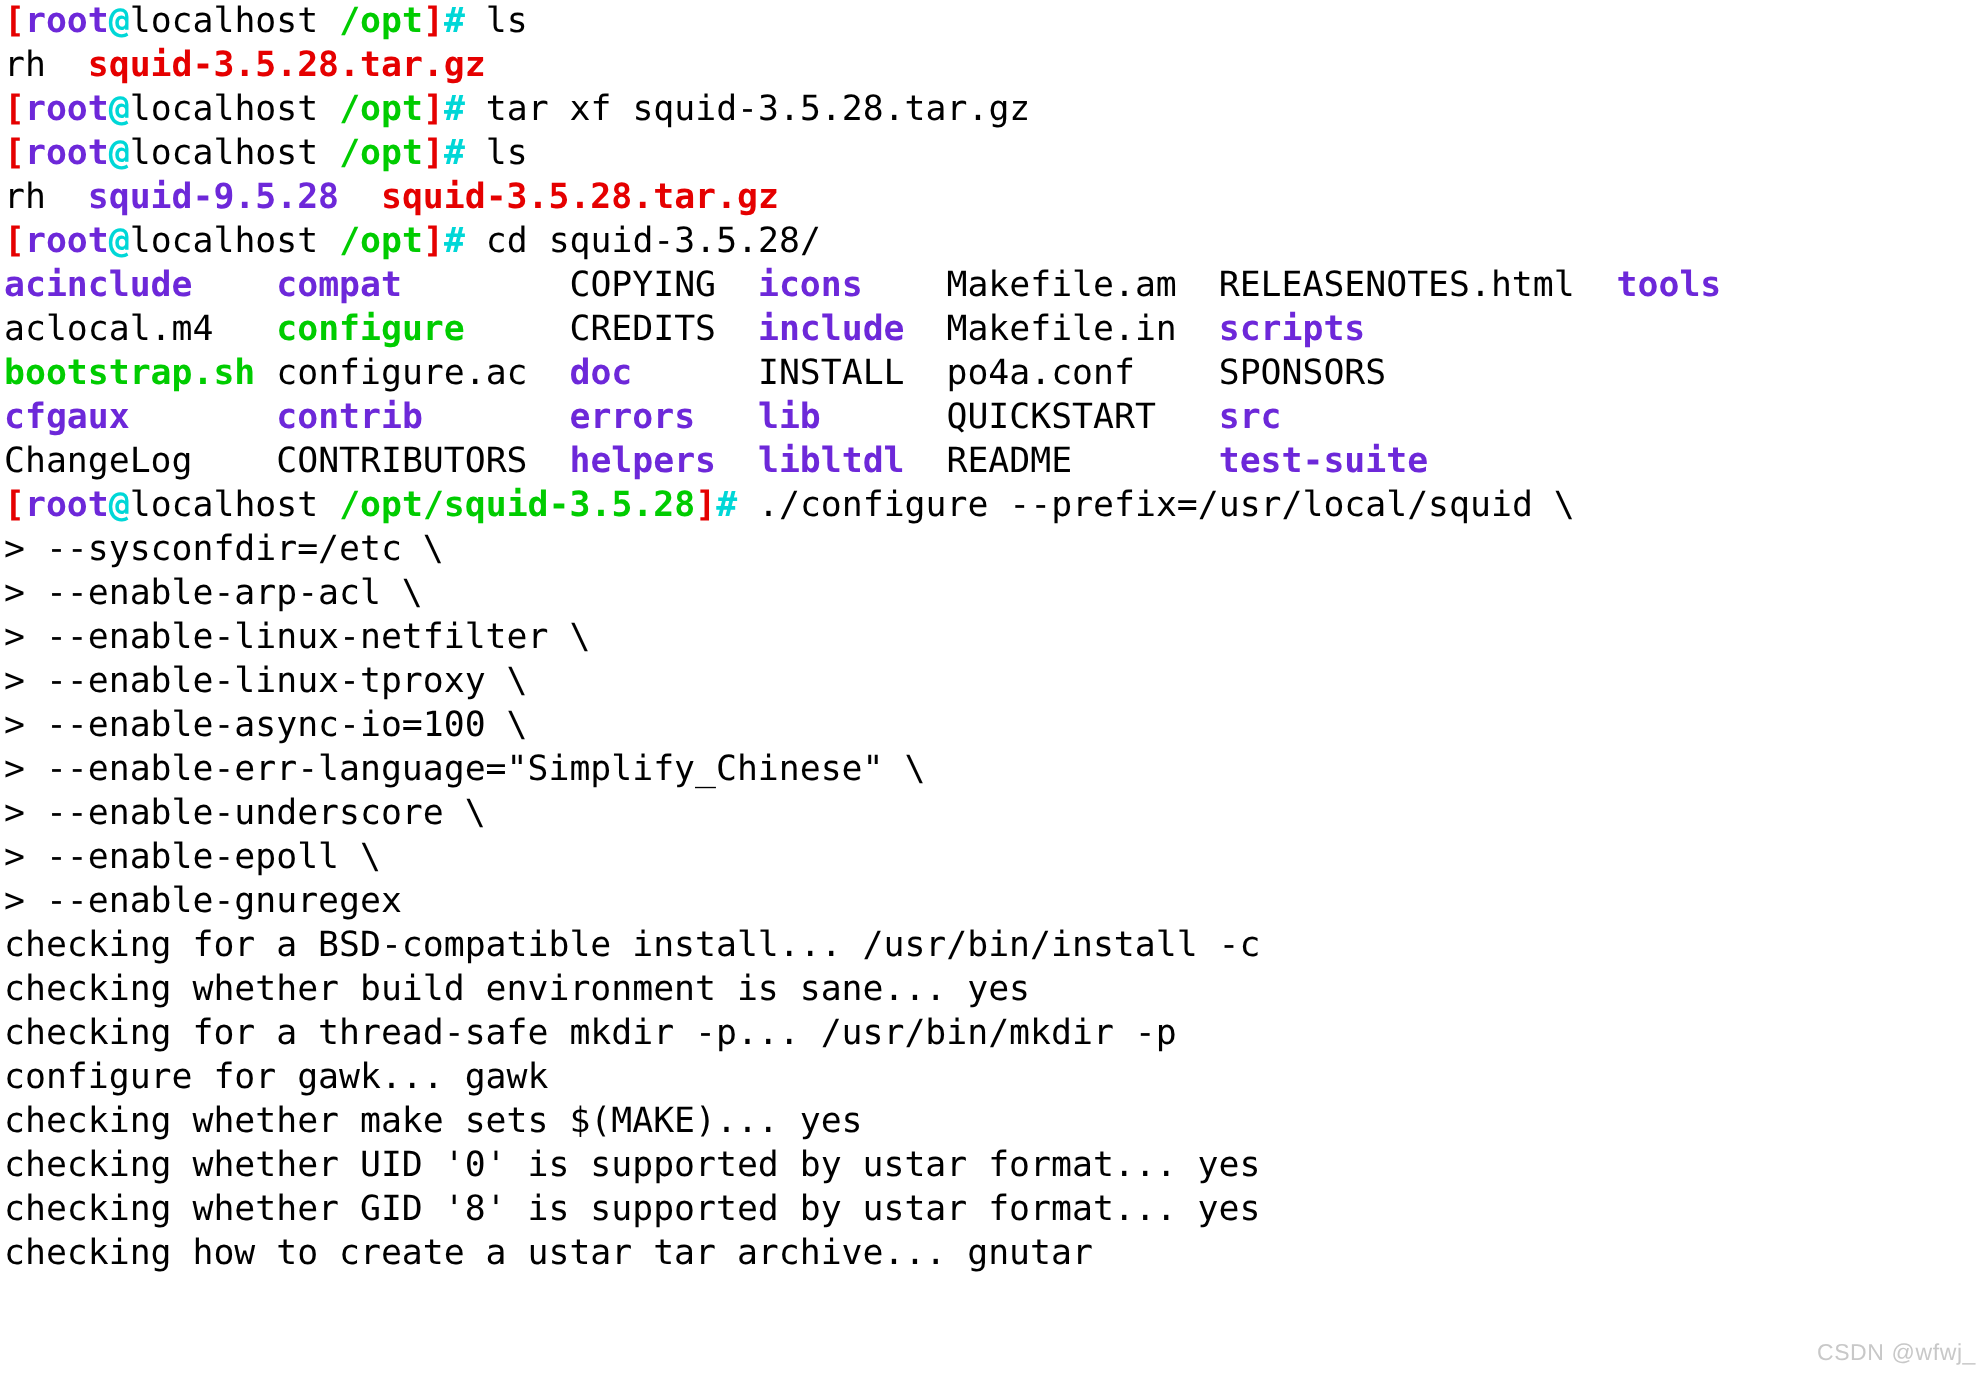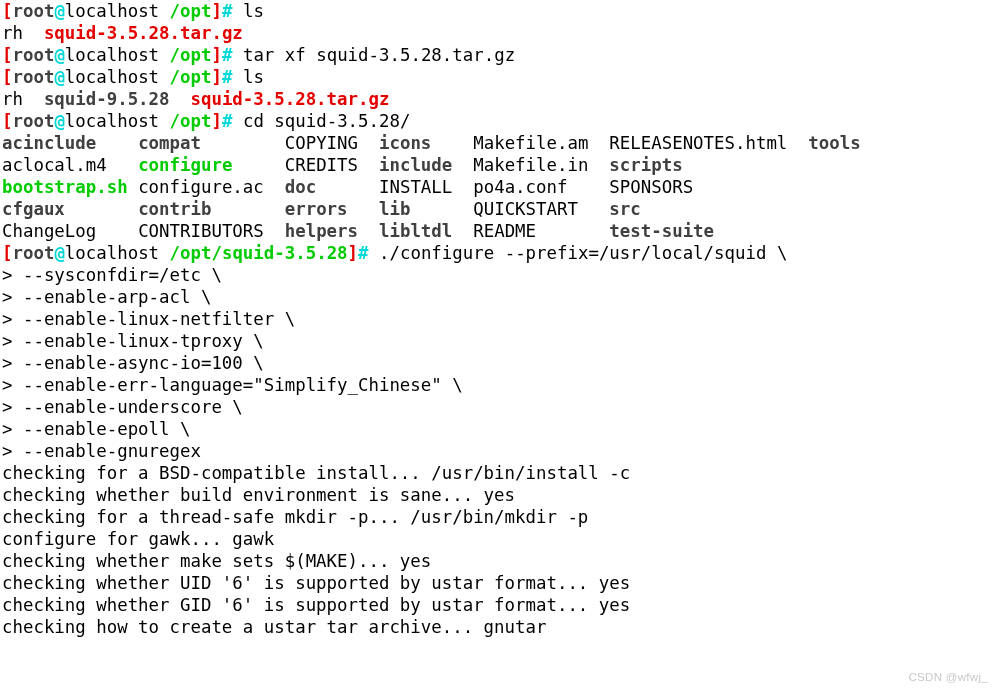--- a/index.html
+++ b/index.html
@@ -28,21 +28,21 @@
     line-height: 22px;
     height: 22px;
     white-space: pre;
     letter-spacing: 0px;
     color: #000000;
     padding-left: 2px;
   }
   .seg { white-space: pre; }
   .c-black   { color: #000000; }
   .c-red     { color: #e50000; }
-  .c-blue    { color: #404040; }
+  .c-blue    { color: #6d28d9; }
   .c-green   { color: #00cc00; }
   .c-cyan    { color: #00d7d7; }
   .c-gray    { color: #000000; }
   .bold { font-weight: bold; }
   .watermark {
     position: absolute;
     right: 6px;
     bottom: 5px;
     font-family: "Liberation Sans", sans-serif;
     font-size: 11.5px;
@@ -76,18 +76,18 @@
       <div class="term-line"><span class="seg c-black">&gt; --enable-async-io=100 \</span></div>
       <div class="term-line"><span class="seg c-black">&gt; --enable-err-language="Simplify_Chinese" \</span></div>
       <div class="term-line"><span class="seg c-black">&gt; --enable-underscore \</span></div>
       <div class="term-line"><span class="seg c-black">&gt; --enable-epoll \</span></div>
       <div class="term-line"><span class="seg c-black">&gt; --enable-gnuregex</span></div>
       <div class="term-line"><span class="seg c-black">checking for a BSD-compatible install... /usr/bin/install -c</span></div>
       <div class="term-line"><span class="seg c-black">checking whether build environment is sane... yes</span></div>
       <div class="term-line"><span class="seg c-black">checking for a thread-safe mkdir -p... /usr/bin/mkdir -p</span></div>
       <div class="term-line"><span class="seg c-black">configure for gawk... gawk</span></div>
       <div class="term-line"><span class="seg c-black">checking whether make sets $(MAKE)... yes</span></div>
-      <div class="term-line"><span class="seg c-black">checking whether UID '6' is supported by ustar format... yes</span></div>
-      <div class="term-line"><span class="seg c-black">checking whether GID '6' is supported by ustar format... yes</span></div>
+      <div class="term-line"><span class="seg c-black">checking whether UID '0' is supported by ustar format... yes</span></div>
+      <div class="term-line"><span class="seg c-black">checking whether GID '8' is supported by ustar format... yes</span></div>
       <div class="term-line"><span class="seg c-black">checking how to create a ustar tar archive... gnutar</span></div>
     </div>
   <div class="watermark">CSDN @wfwj_</div>
 </div>
 
 </body></html>

